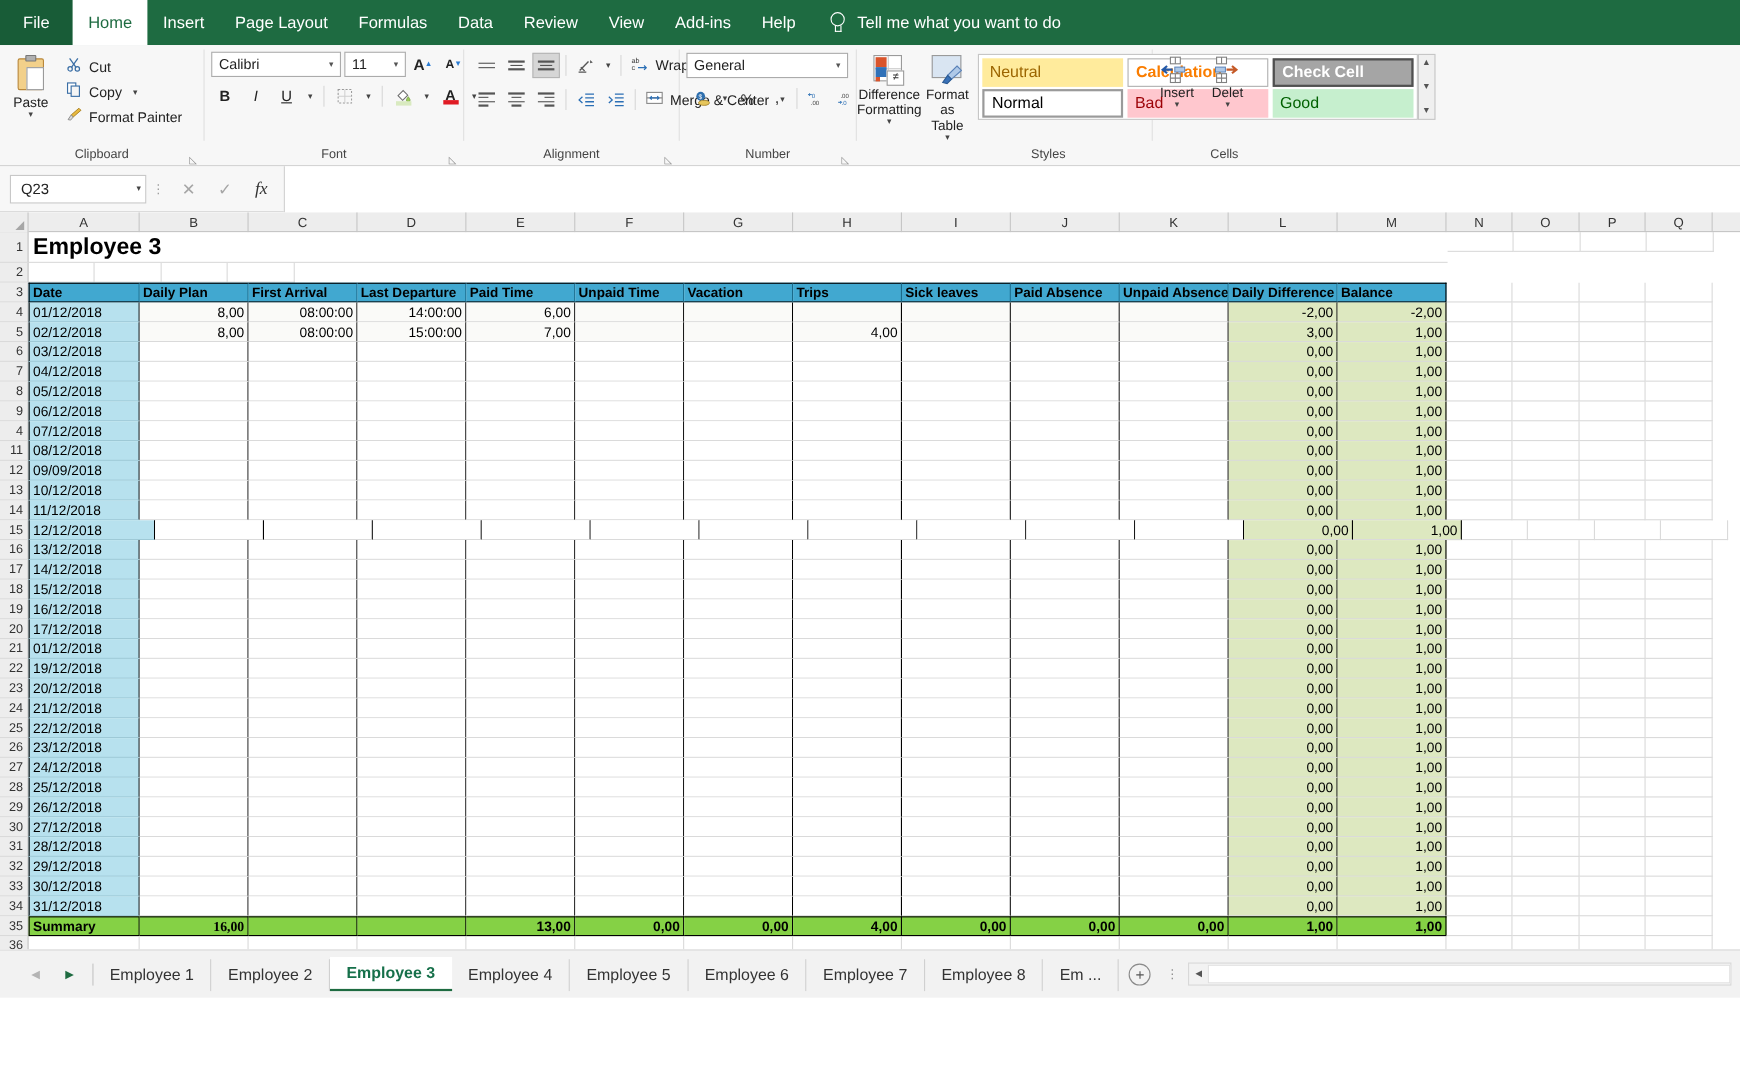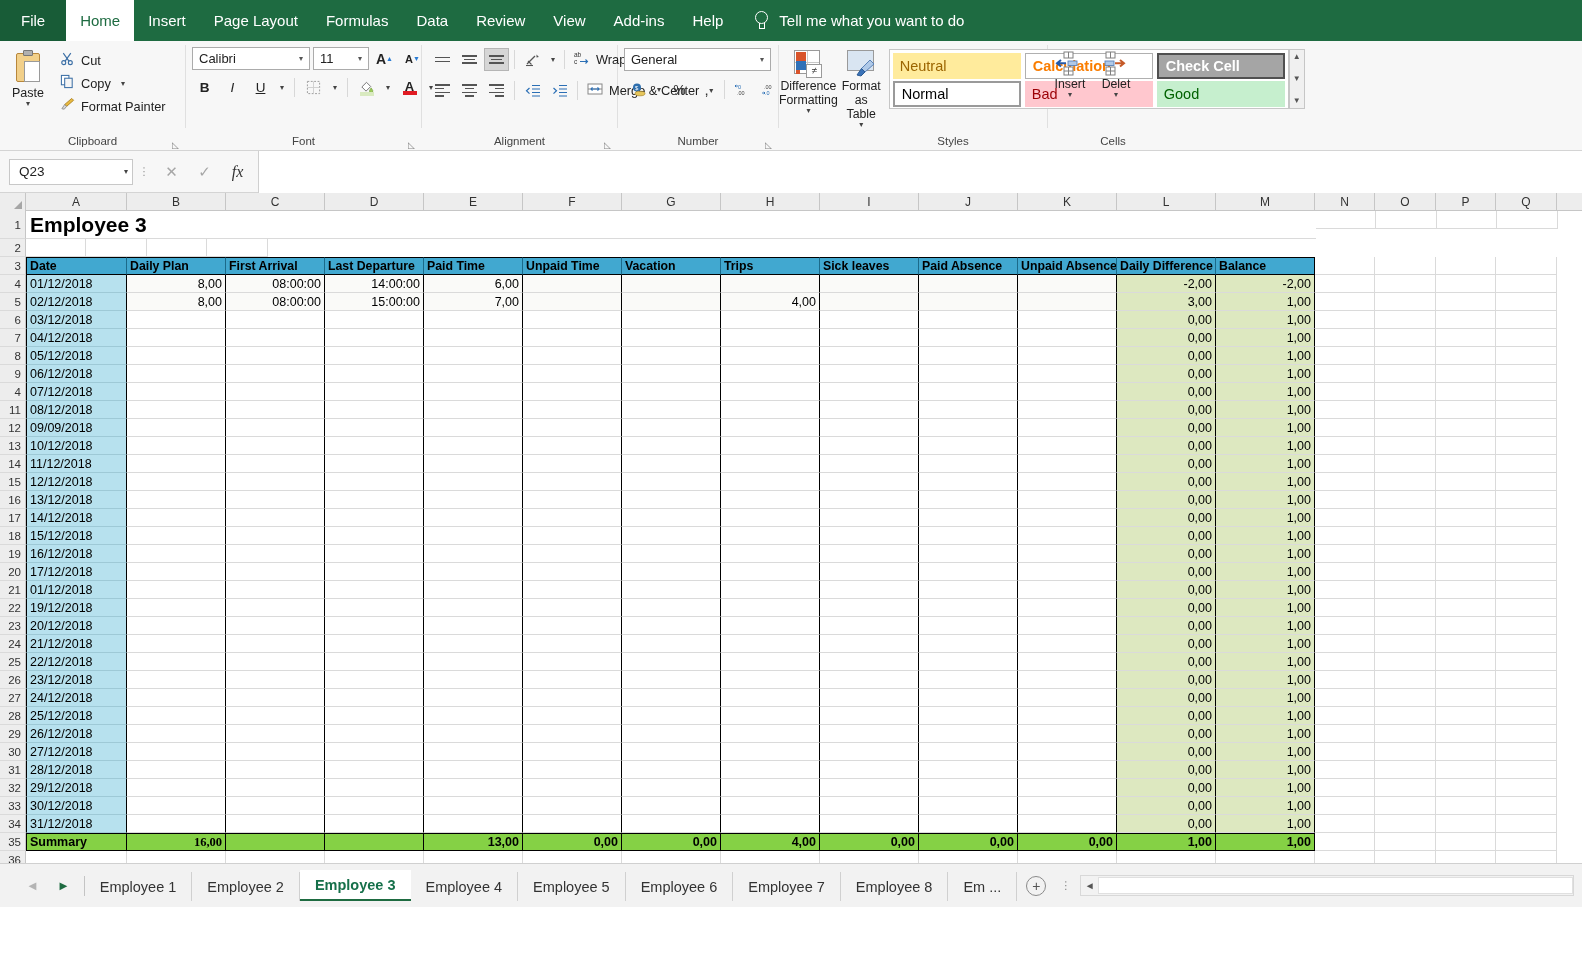--- a/index.html
+++ b/index.html
@@ -1010,21 +1010,21 @@
             <div class="gcell blankcell r" style="width: 99px;"></div>
             <div class="gcell blankcell r" style="width: 99px;"></div>
             <div class="gcell greenlt r" style="width: 99px;">0,00</div>
             <div class="gcell greenlt r" style="width: 99px; border-right: 1px solid rgb(0, 0, 0);">1,00</div>
             <div class="gcell" style="width: 60px;"> </div>
             <div class="gcell" style="width: 61px;"> </div>
             <div class="gcell" style="width: 60px;"> </div>
             <div class="gcell" style="width: 61px;"> </div>
           </div>
           <div class="grow">
-            <div class="gcell datecell" style="width: 101px; border-left: 1px solid rgb(0, 0, 0);">12/12/2018</div>
+            <div class="gcell datecell" style="width: 115px; border-left: 1px solid rgb(0, 0, 0);">12/12/2018</div>
             <div class="gcell blankcell r" style="width: 99px;"></div>
             <div class="gcell blankcell r" style="width: 99px;"></div>
             <div class="gcell blankcell r" style="width: 99px;"></div>
             <div class="gcell blankcell r" style="width: 99px;"></div>
             <div class="gcell blankcell r" style="width: 99px;"></div>
             <div class="gcell blankcell r" style="width: 99px;"></div>
             <div class="gcell blankcell r" style="width: 99px;"></div>
             <div class="gcell blankcell r" style="width: 99px;"></div>
             <div class="gcell blankcell r" style="width: 99px;"></div>
             <div class="gcell blankcell r" style="width: 99px;"></div>

